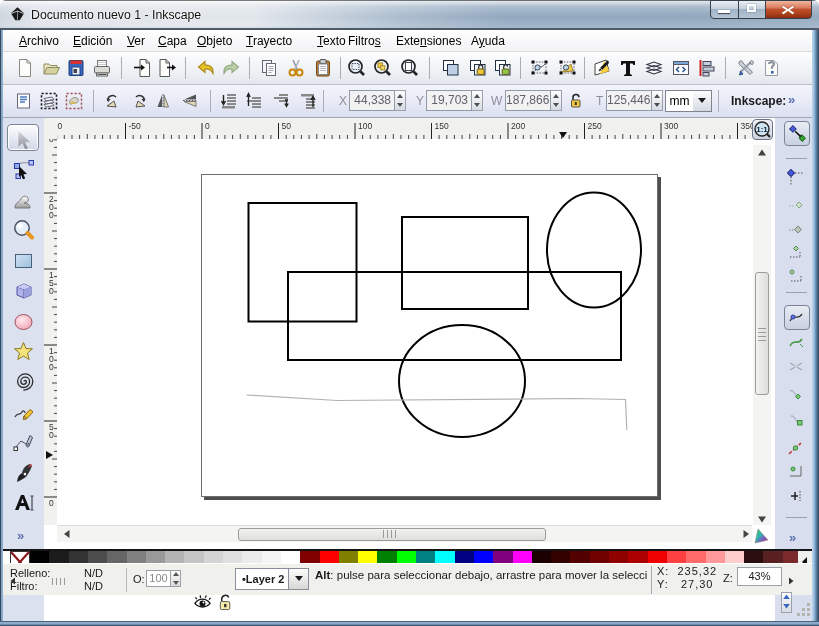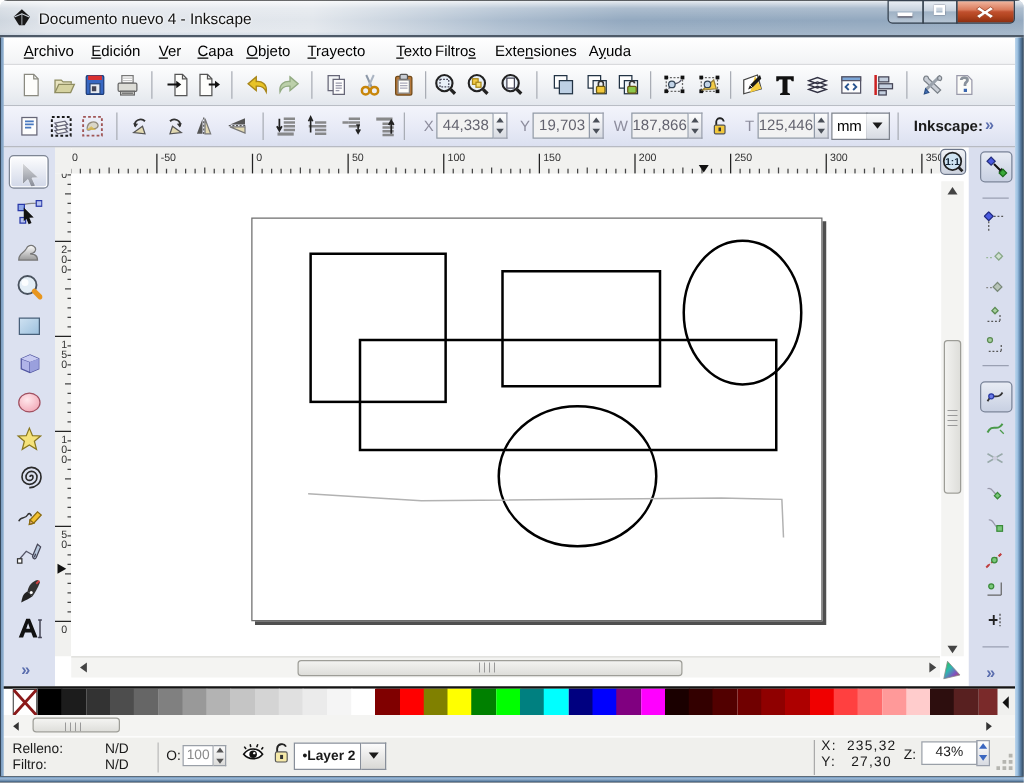--- a/index.html
+++ b/index.html
@@ -50,29 +50,29 @@
 #hscroll{left:57px;top:525px;width:695px;height:17px;background:#f4f4f2;border-top:1px solid #dcdcd8}
 #hthumb{position:absolute;left:181px;top:2px;width:308px;height:13px;background:linear-gradient(180deg,#f2f2f0,#dededa);border:1px solid #9d9d97;border-radius:3px}
 #vscroll{left:753px;top:145px;width:18px;height:380px;background:#f4f4f2}
 #vthumb{position:absolute;left:2px;top:127px;width:14px;height:123px;background:linear-gradient(90deg,#f2f2f0,#dededa);border:1px solid #9d9d97;border-radius:3px}
 
 #palrow{left:2px;top:549px;width:810px;height:23px;background:#fff;border-top:2px solid #141414}
 .sw{position:absolute;top:0;height:22px;width:20px}
 #palscroll{left:2px;top:572px;width:815px;height:17px;background:#f4f4f2}
 #palthumb{position:absolute;left:24px;top:2px;width:70px;height:12px;background:linear-gradient(180deg,#f4f4f2,#dfdfdb);border:1px solid #9d9d97;border-radius:3px}
 
-#status{left:2px;top:589px;width:812px;height:32px;background:#f0f0ed;border-top:1px solid #fff;font-size:11px;color:#1a1a1a}
+#status{left:2px;top:563px;width:812px;height:32px;background:#f0f0ed;border-top:1px solid #fff;font-size:11px;color:#1a1a1a}
 
 .t{position:absolute;white-space:nowrap}
 </style></head>
 <body>
 <div id="win">
  <div class="abs" id="title">
       <div class="abs gloss"></div>
-   <div class="abs txt">Documento nuevo 4 - Inkscape</div>
+   <div class="abs txt">Documento nuevo 1 - Inkscape</div>
  </div>
  <svg class="abs" style="left:9px;top:5px" width="17" height="19" viewBox="0 0 19 19">
    <path d="M9.5 1.5 L16.8 8.2 L12 15.8 L7 15.8 L2.2 8.2 Z" fill="#181818"></path>
    <path d="M2.8 8.4 L9.5 5.6 L16.2 8.4" fill="none" stroke="#cfd6de" stroke-width="1"></path>
    <path d="M9.5 5.6 L9.5 15.5" stroke="#cfd6de" stroke-width="0.7"></path>
  </svg>
  <div class="abs" id="wbtns">
    <div class="wb" id="wb1"></div>
       <div class="wb" id="wb2"></div>
       <div class="wb" id="wb3"></div>
@@ -754,20 +754,21 @@
       <div class="t" style="left:124px;top:4px;width:1px;height:24px;background:#bbb"></div>
    <div class="t" style="left:144px;top:6px;width:25px;height:17px;background:#fff;border:1px solid #9aa0a8;color:#8a8a8a;text-align:center;line-height:15px;font-size:11px">100</div>
    <div class="t" style="left:169px;top:6px;width:10px;height:17px;background:linear-gradient(180deg,#fbfbfb,#dcdcda);border:1px solid #9aa0a8;border-left:none"></div>
       <svg class="t" style="left:170px;top:7px" width="8" height="15">
         <path d="M4 1 L7 5 L1 5 Z" fill="#555"></path>
         <path d="M1 10 L7 10 L4 14 Z" fill="#555"></path>
       </svg>
    <div class="t" style="left:233px;top:4px;width:54px;height:22px;background:#fff;border:1px solid #888f9a;font-weight:bold;font-size:11px;line-height:20px;padding-left:6px">•Layer 2</div>
    <div class="t" style="left:287px;top:4px;width:20px;height:22px;background:linear-gradient(180deg,#fcfcfc,#d8d8d5);border:1px solid #888f9a;border-left:none"></div>
    <div class="t" style="left:293px;top:12px;border-left:4px solid transparent;border-right:4px solid transparent;border-top:5px solid #1a1a1a"></div>
+   <div class="t" style="left:313px;top:5px;font-size:11.5px"><b>Alt</b>: pulse para seleccionar debajo, arrastre para mover la selecci</div>
    <div class="t" style="left:649px;top:2px;width:1px;height:28px;background:#aaa"></div>
    <div class="t" style="left:655px;top:1px;font-size:11px;letter-spacing:1px">X:&nbsp;&nbsp;235,32</div>
    <div class="t" style="left:655px;top:14px;font-size:11px;letter-spacing:1px">Y:&nbsp;&nbsp;&nbsp;27,30</div>
    <div class="t" style="left:721px;top:8px">Z:</div>
    <div class="t" style="left:735px;top:3px;width:45px;height:19px;background:#fff;border:1px solid #9aa0a8;text-align:center;line-height:17px">43%</div>
    <div class="t" style="left:782px;top:3px;width:11px;height:22px"></div>
  </div>
  <div class="abs" id="lborder"></div>
  <div class="abs" id="rborder"></div>
  <div class="abs" id="bborder"></div>

